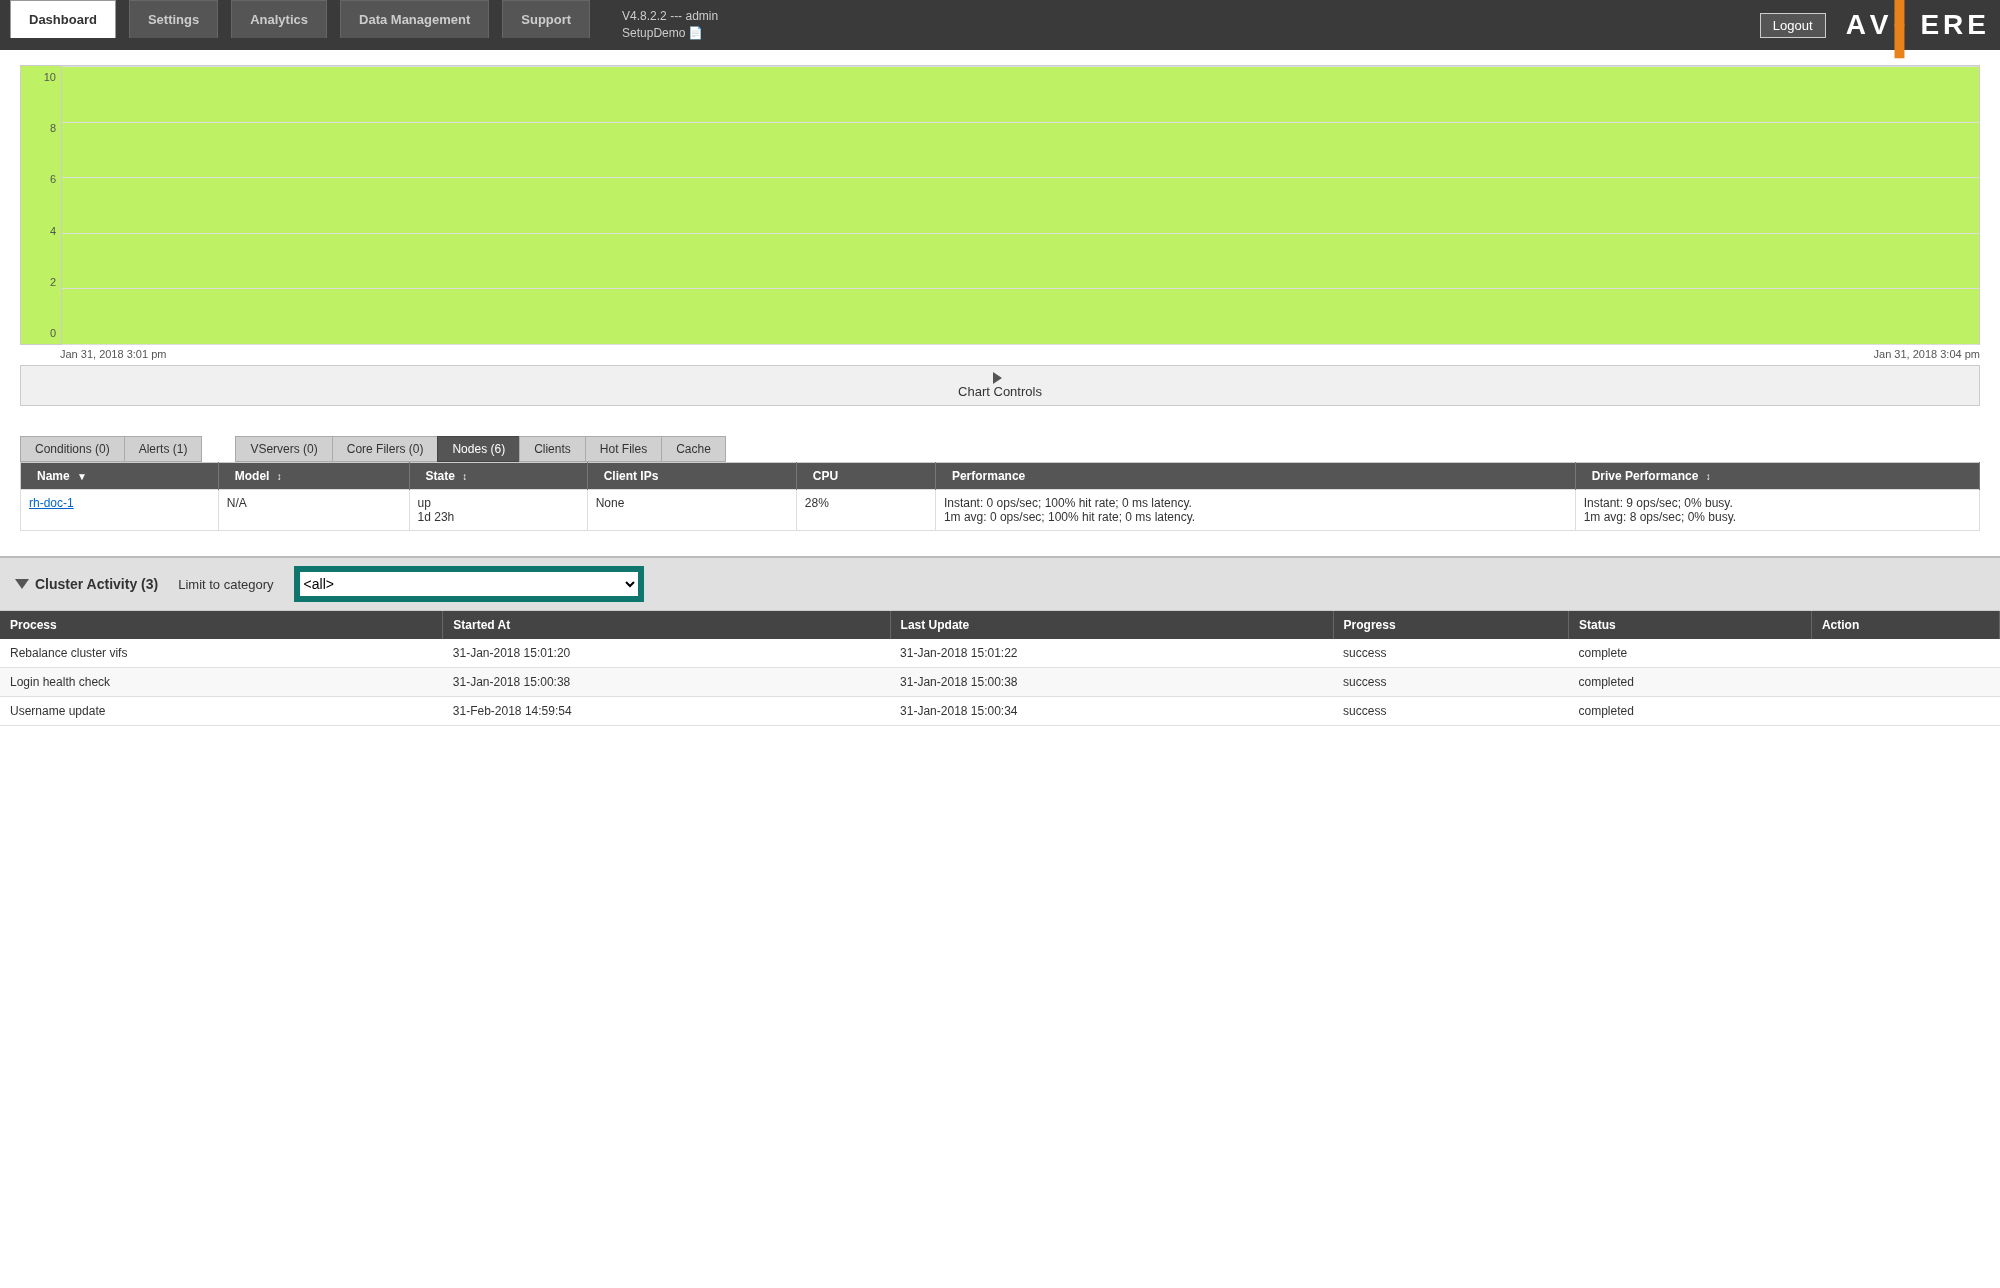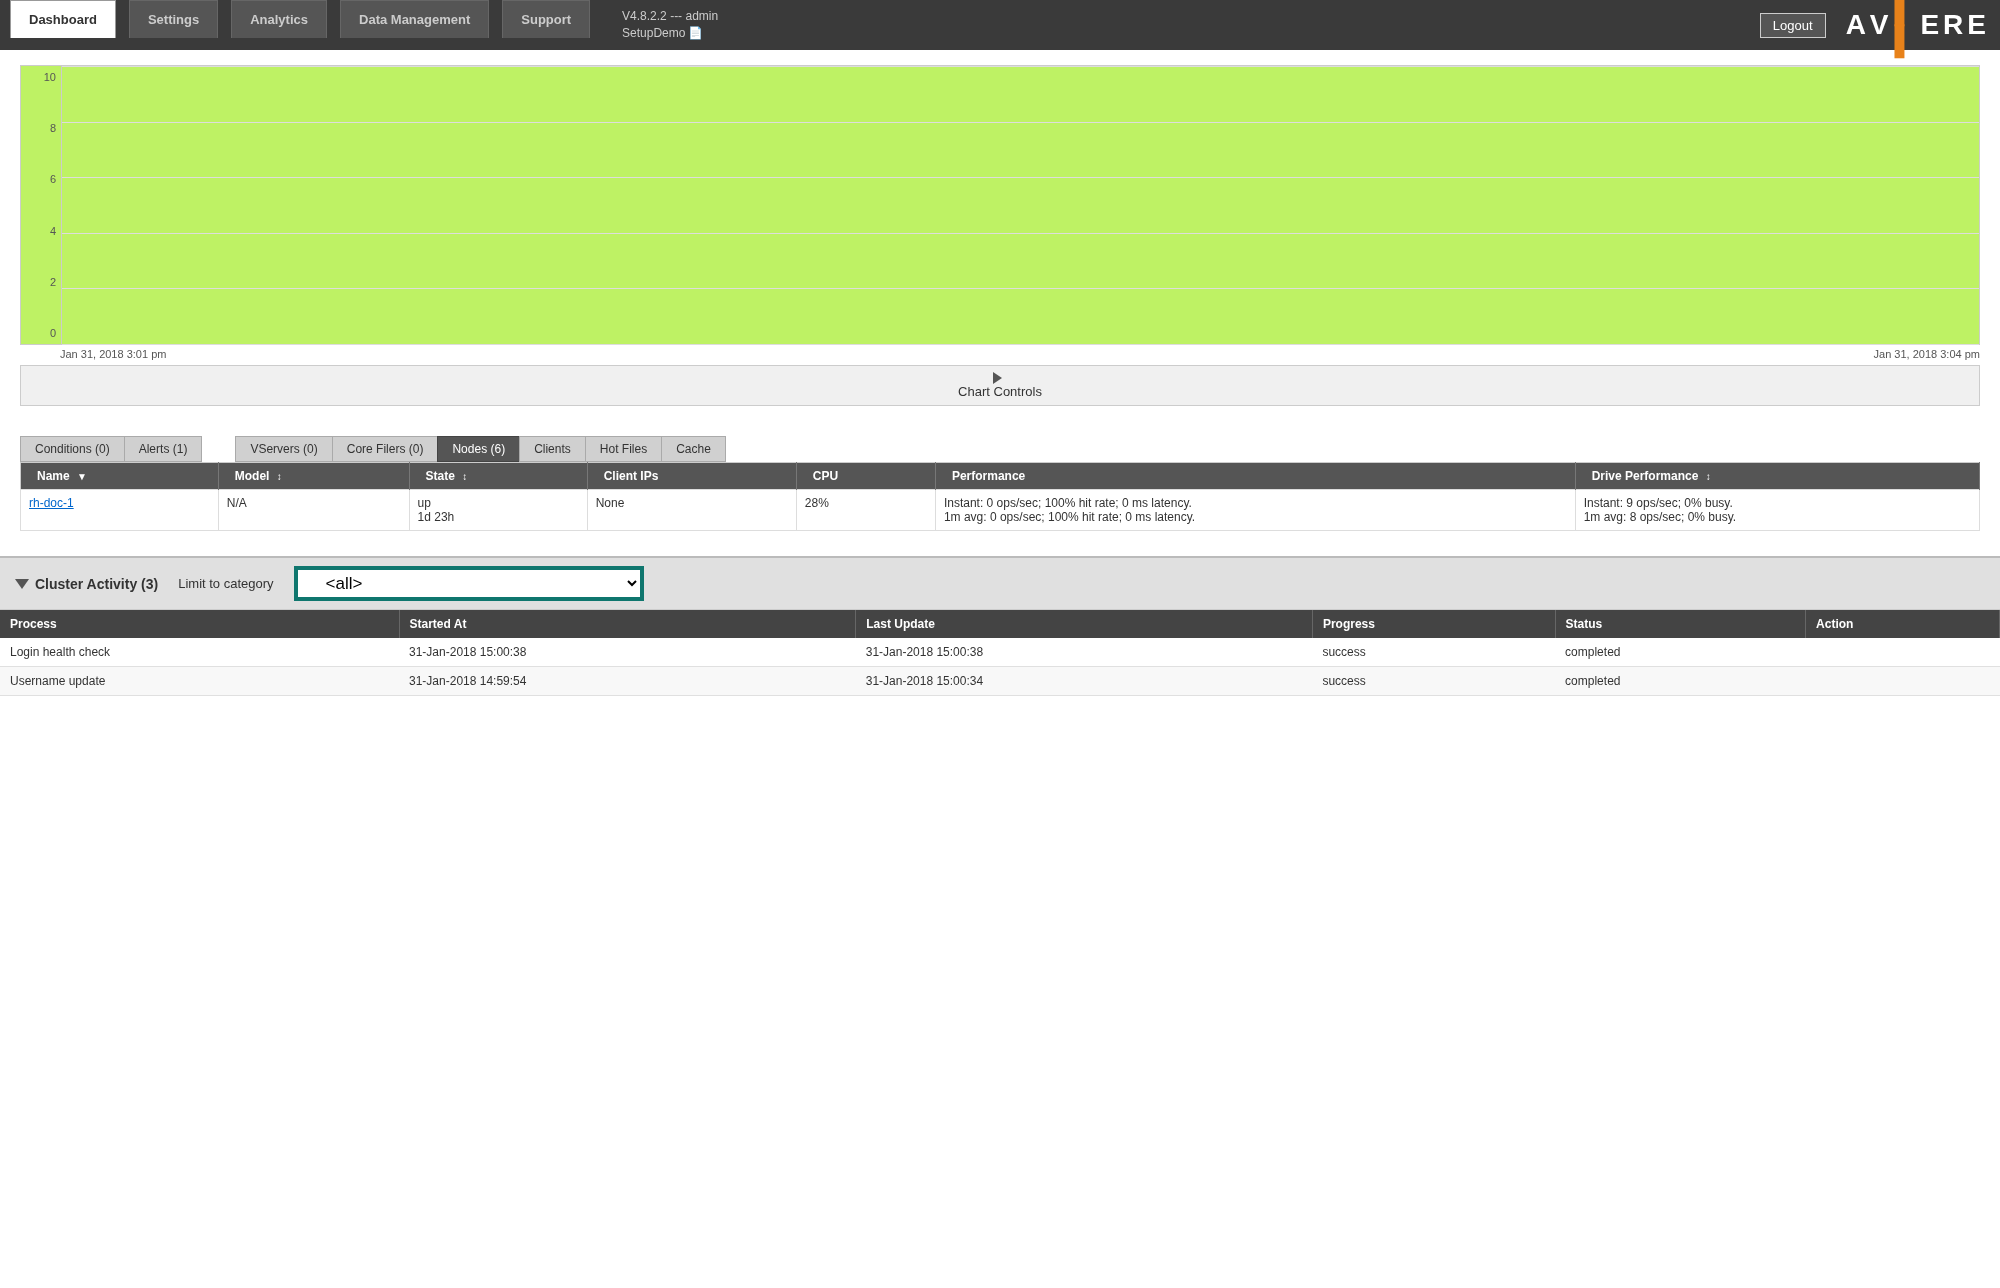--- a/index.html
+++ b/index.html
@@ -224,24 +224,24 @@
     }
     .triangle-down {
       display: inline-block;
       width: 0; height: 0;
       border-left: 7px solid transparent;
       border-right: 7px solid transparent;
       border-top: 10px solid #555;
     }
     .limit-label { font-size: 13px; color: #333; }
     .limit-select {
-      padding: 3px 24px;
-      border: 4px solid #0f766e;
+      padding: 3px 0;
+      border: 6px solid #0f766e;
       background: #fff;
-      font-size: 17px;
+      font-size: 14px;
       width: 350px;
     }
 
     .activity-table {
       width: 100%;
       border-collapse: collapse;
       font-size: 12px;
     }
     .activity-table thead tr {
       background: #444;
@@ -384,30 +384,38 @@
           <th>Process</th>
           <th>Started At</th>
           <th>Last Update</th>
           <th>Progress</th>
           <th>Status</th>
           <th>Action</th>
         </tr>
       </thead>
       <tbody>
         <tr>
+          <td>Rebalance cluster vifs</td>
+          <td>31-Jan-2018 15:01:20</td>
+          <td>31-Jan-2018 15:01:22</td>
+          <td>success</td>
+          <td>complete</td>
+          <td></td>
+        </tr>
+        <tr>
           <td>Login health check</td>
           <td>31-Jan-2018 15:00:38</td>
           <td>31-Jan-2018 15:00:38</td>
           <td>success</td>
           <td>completed</td>
           <td></td>
         </tr>
         <tr>
           <td>Username update</td>
-          <td>31-Jan-2018 14:59:54</td>
+          <td>31-Feb-2018 14:59:54</td>
           <td>31-Jan-2018 15:00:34</td>
           <td>success</td>
           <td>completed</td>
           <td></td>
         </tr>
       </tbody>
     </table>
   </div>
 
 </div>

